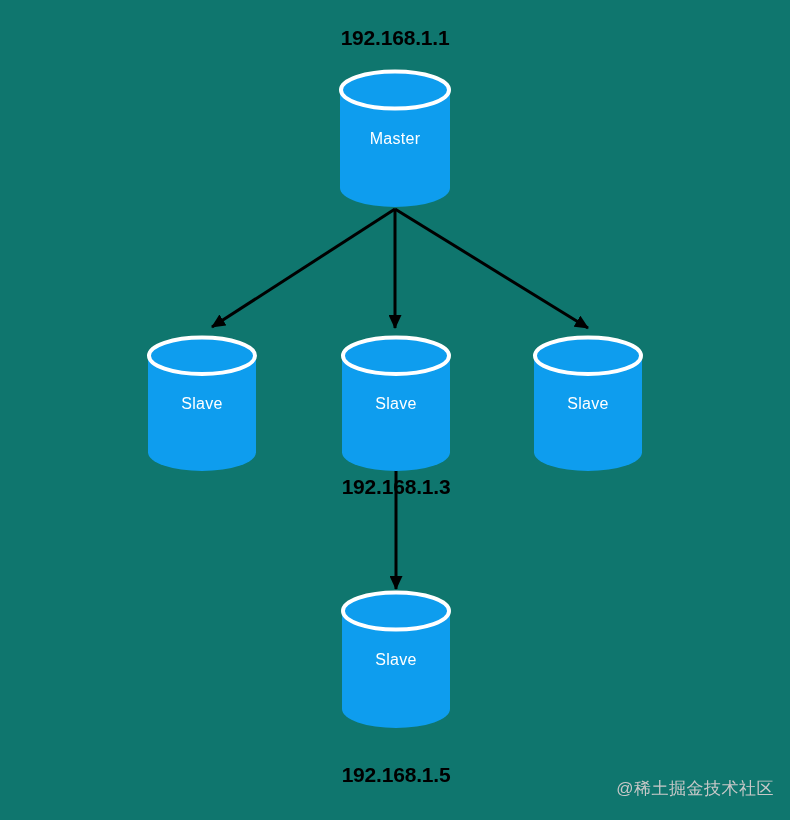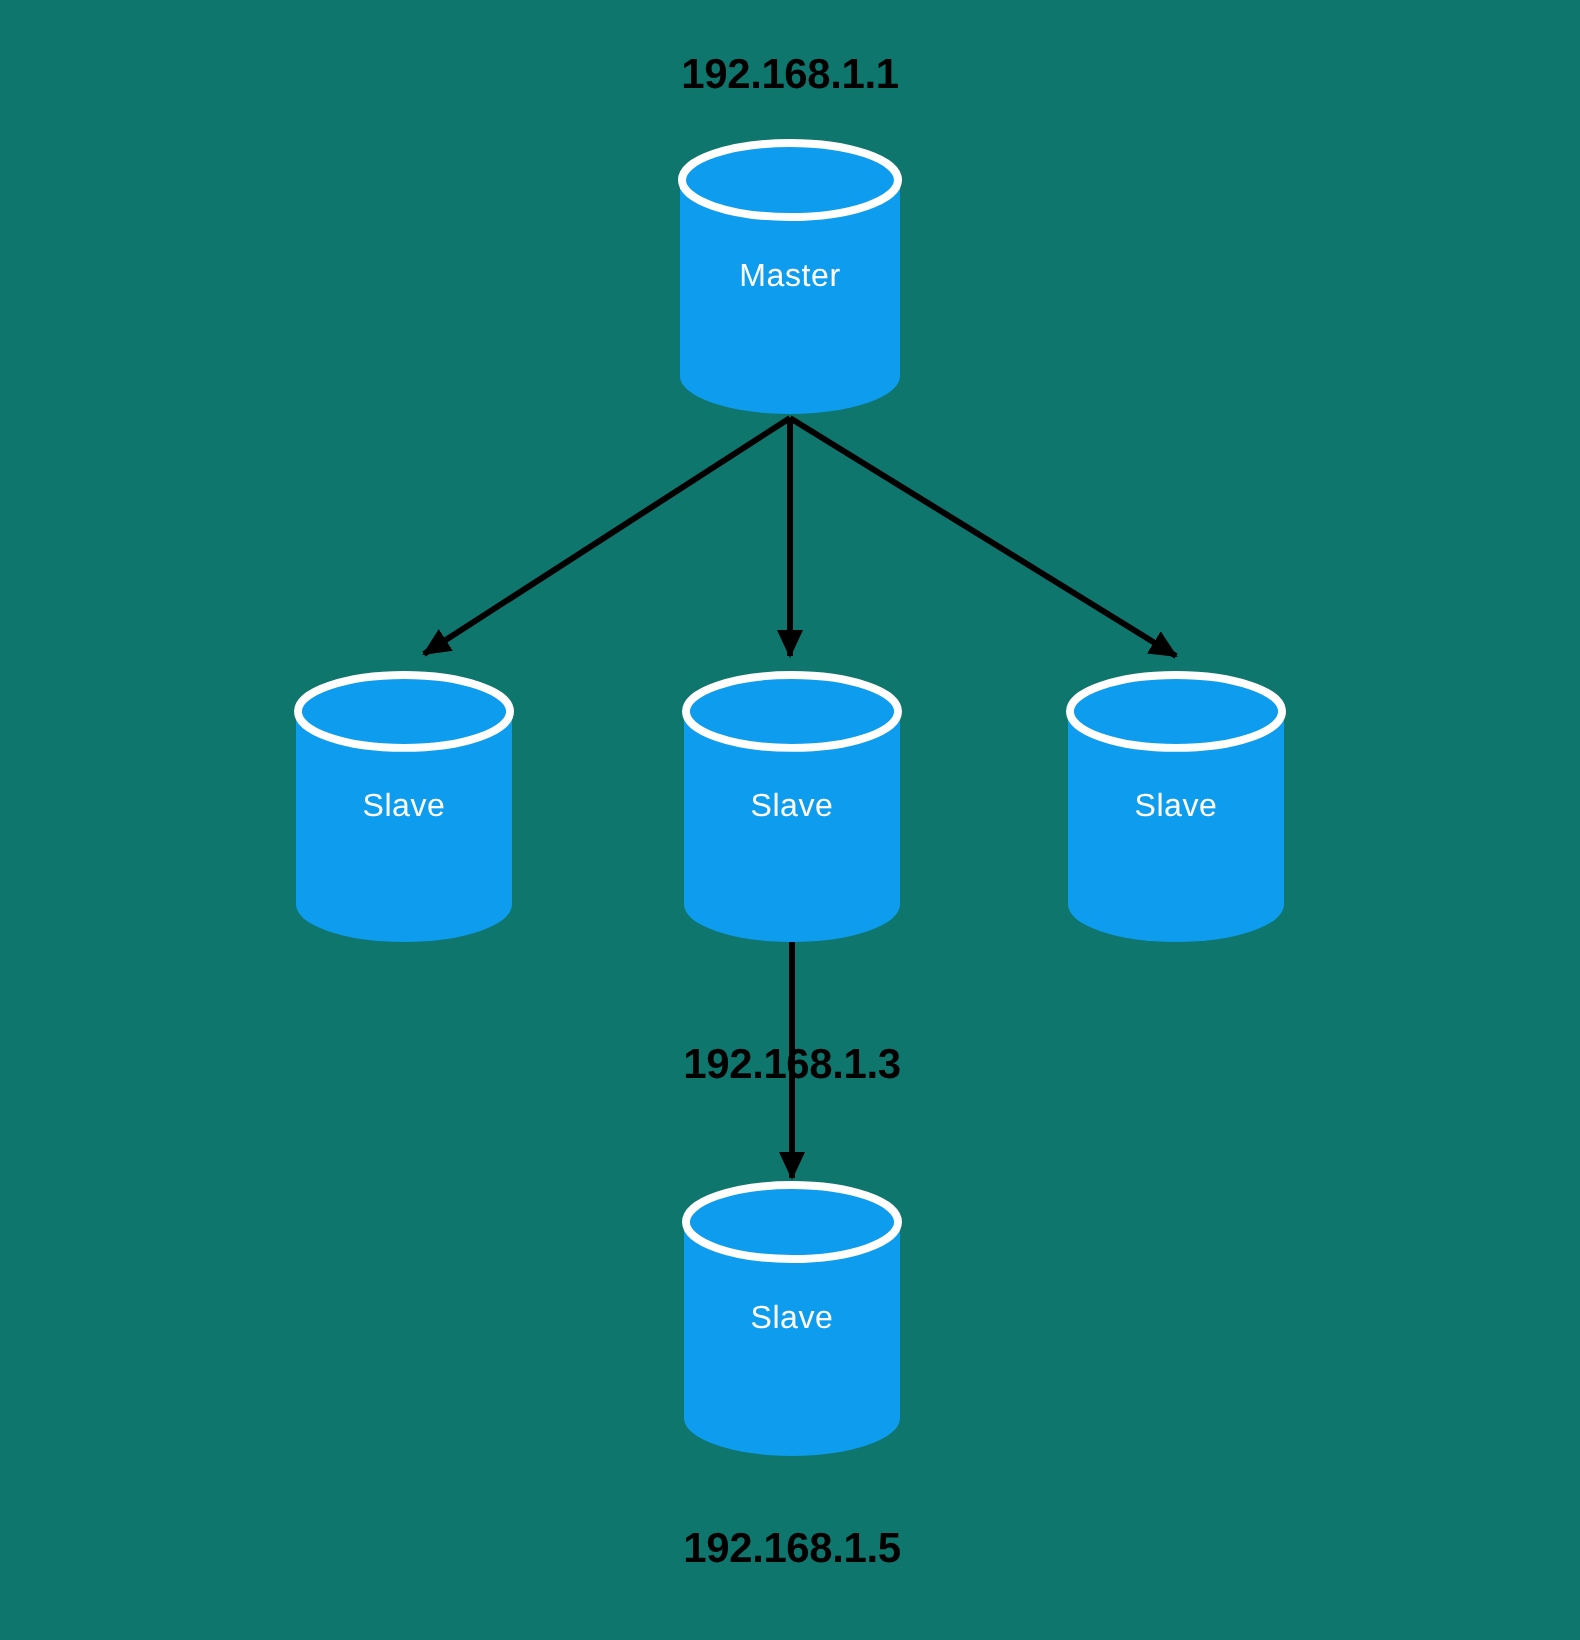--- a/index.html
+++ b/index.html
@@ -44,21 +44,21 @@
     z-index: 3;
     width: 180px;
     text-align: center;
     color: #000000;
     font-size: 21px;
     font-weight: 700;
     letter-spacing: -0.2px;
   }
   .ip-master { left: 305px; top: 26px; }
   .ip-slave1 { left: 112px; top: 497px; }
-  .ip-slave2 { left: 306px; top: 521px; }
+  .ip-slave2 { left: 306px; top: 475px; }
   .ip-slave3 { left: 500px; top: 497px; }
   .ip-slave4 { left: 306px; top: 763px; }
   .node-master { left: 340px; top: 71px;  width: 110px; height: 136px; }
   .node-slave1 { left: 148px; top: 337px; width: 108px; height: 134px; }
   .node-slave2 { left: 342px; top: 337px; width: 108px; height: 134px; }
   .node-slave3 { left: 534px; top: 337px; width: 108px; height: 134px; }
   .node-slave4 { left: 342px; top: 592px; width: 108px; height: 136px; }
   .watermark {
     position: absolute;
     z-index: 3;
@@ -125,14 +125,15 @@
   </div>
 
   <div class="node node-slave4">
     <svg class="cylinder" viewBox="0 0 110 136" preserveAspectRatio="none">
       <path d="M0,19 L0,117 A55,19 0 0 0 110,117 L110,19 Z" fill="#0E9DEE"></path>
       <ellipse cx="55" cy="19" rx="54" ry="18.5" stroke-width="4" fill="#0E9DEE" stroke="#FFFFFF"></ellipse>
     </svg>
     <span class="node-label">Slave</span>
   </div>
 
+  <div class="watermark">@稀土掘金技术社区</div>
 
 </div>
 
 </body></html>

